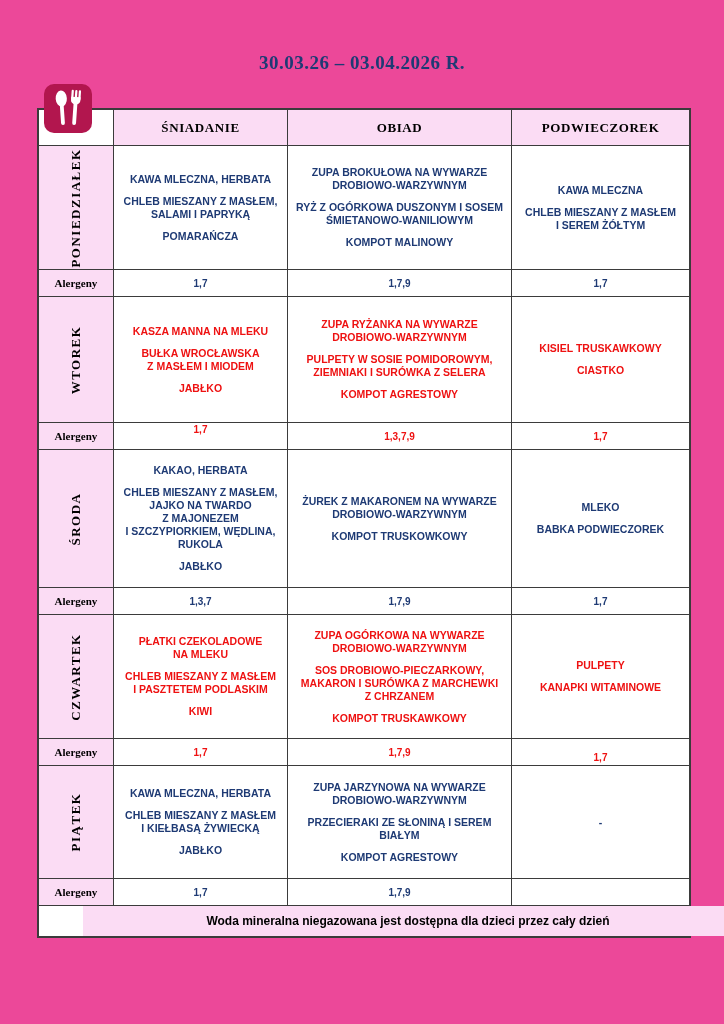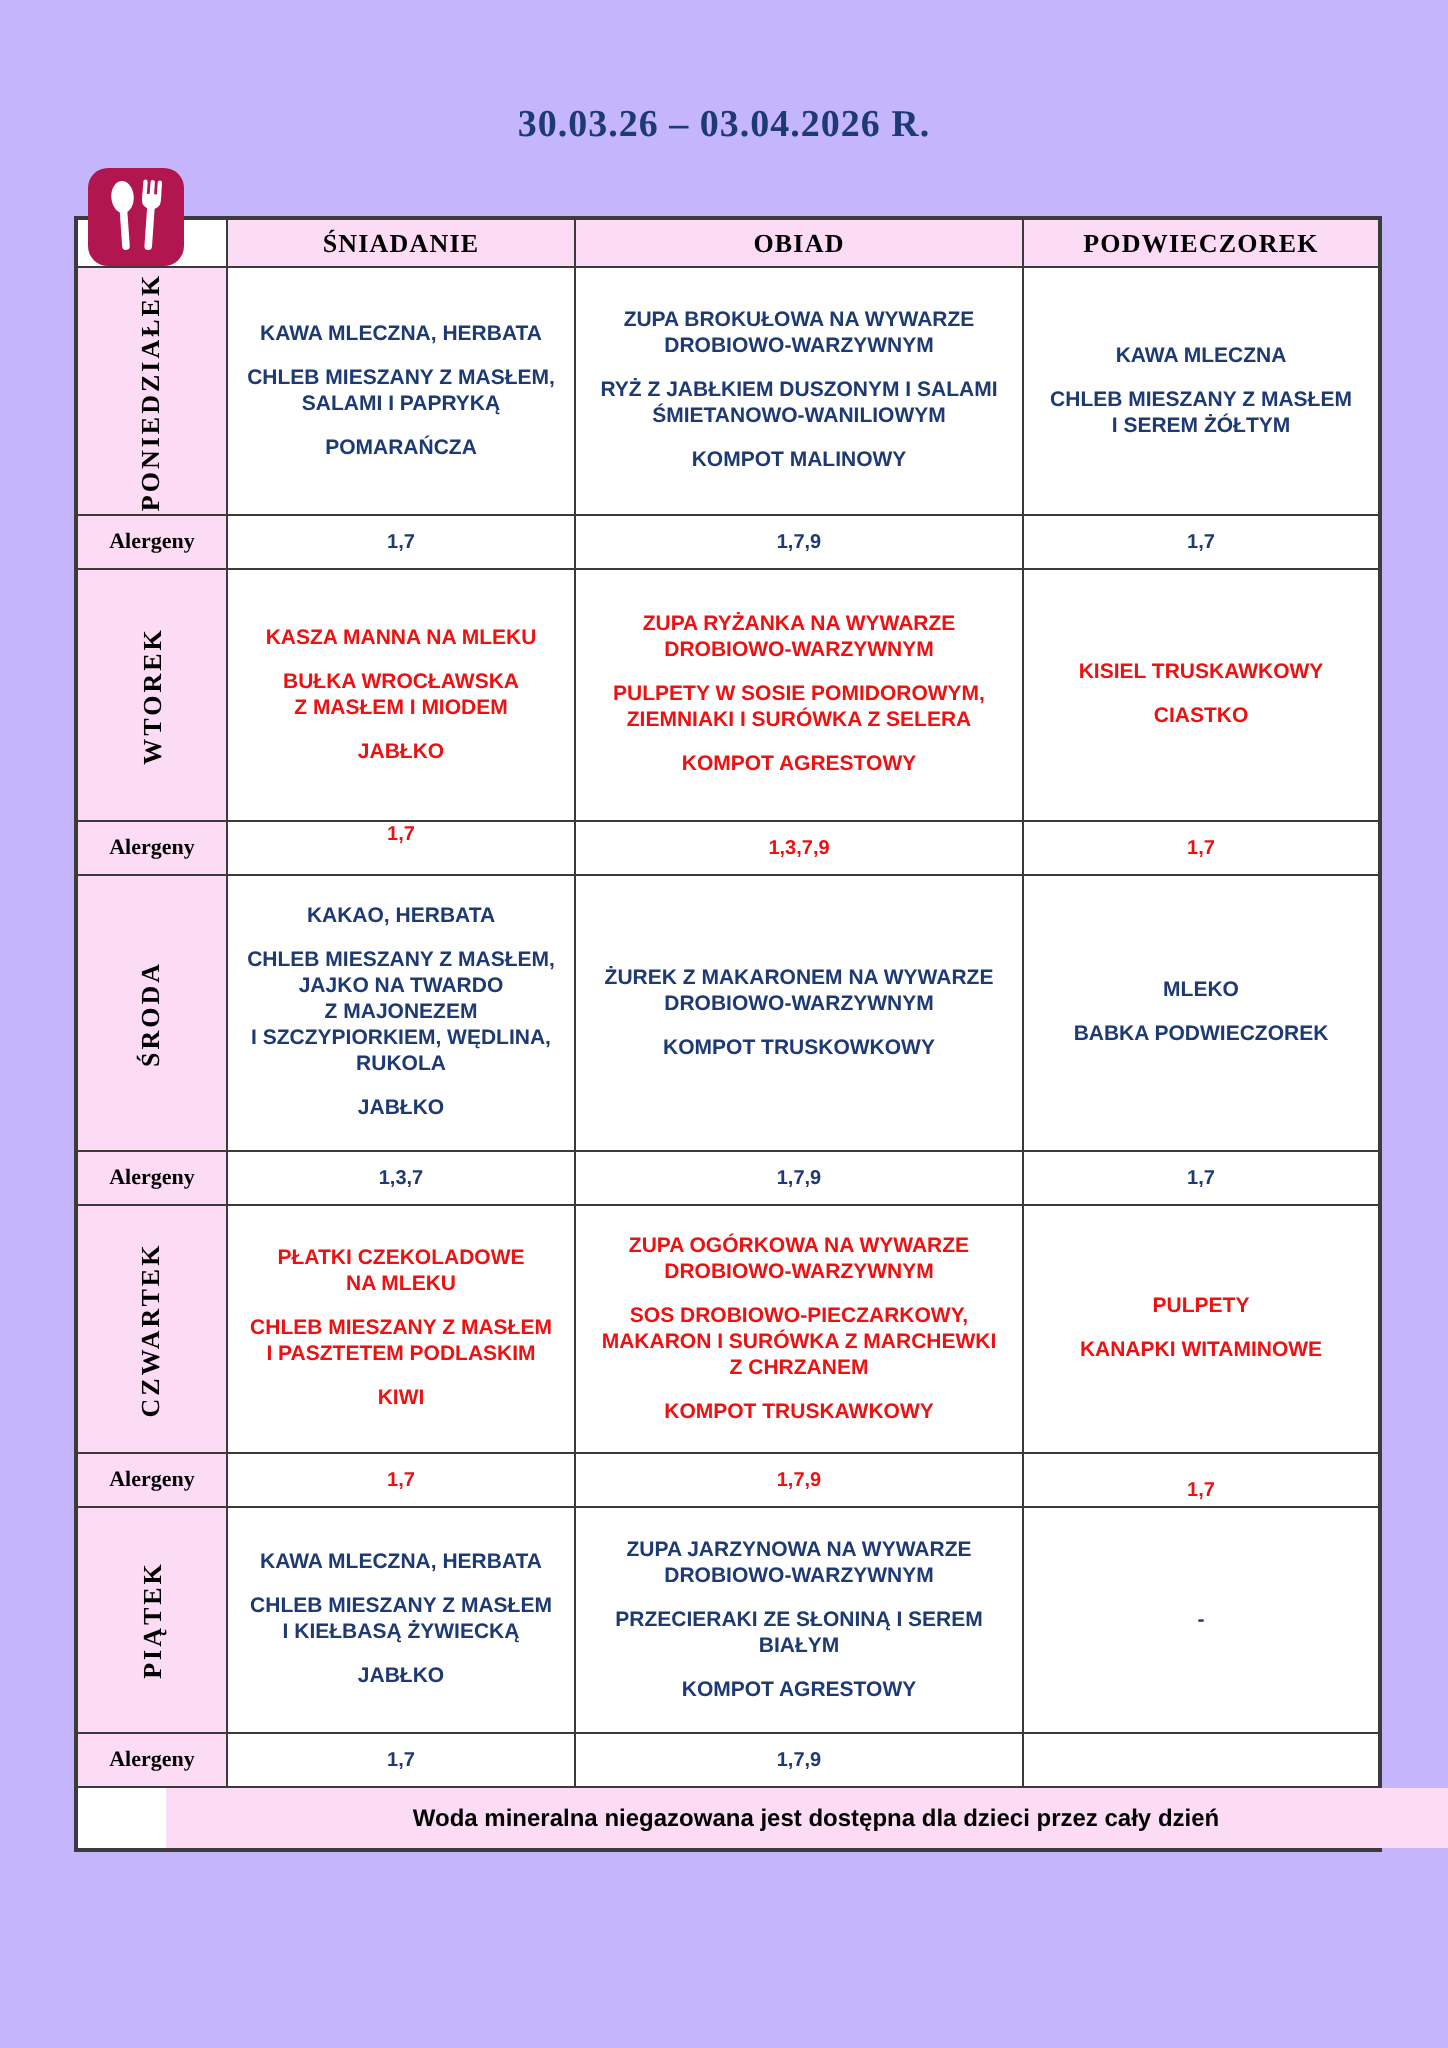--- a/index.html
+++ b/index.html
@@ -1,34 +1,34 @@
 <!DOCTYPE html>
 <html lang="pl" style="--pink: #fbdcf4; --crimson: #b2164e; --navy: #1e3a74; --red: #ee1111; --line: #3b3b3b;"><head>
 <meta charset="utf-8">
 <style>
   :root{
     --pink:#fbdcf4; --crimson:#b2164e; --navy:#1e3a74; --red:#ee1111; --line:#3b3b3b;
   }
   *{margin:0;padding:0;box-sizing:border-box;}
   html,body{background:#ffffff;}
-  .page{position:relative;width:724px;height:1024px;background:#c4b5fd;overflow:hidden;
+  .page{position:relative;width:724px;height:1024px;background:#ec4899;overflow:hidden;
         font-family:"Liberation Sans","DejaVu Sans",sans-serif;}
   .doc-title{position:absolute;top:52px;left:0;width:100%;text-align:center;
         font-family:"Liberation Serif","DejaVu Serif",serif;font-weight:bold;
         font-size:19px;letter-spacing:.5px;color:var(--navy);}
   
   .badge{position:absolute;left:44px;top:84px;width:48px;height:49px;z-index:3;}
   
   .menu-table{position:absolute;left:37px;top:108px;width:654px;border:2px solid var(--line);
         background:#fff;}
   .row{display:grid;grid-template-columns:75px 174px 224px 177px;}
   .cell{border-right:1px solid var(--line);border-bottom:1px solid var(--line);
         display:flex;align-items:center;justify-content:center;text-align:center;}
   .cell:last-child{border-right:none;}
-  .header-row{height:24px;}
+  .header-row{height:36px;}
   .corner-cell{background:#ffffff;}
   .head-cell{background:var(--pink);font-family:"Liberation Serif","DejaVu Serif",serif;
         font-weight:bold;font-size:13px;color:#000;letter-spacing:.6px;}
   .day-cell{background:var(--pink);}
   .day-label{display:inline-block;transform:rotate(-90deg);white-space:nowrap;
         font-family:"Liberation Serif","DejaVu Serif",serif;font-weight:bold;
         font-size:13px;letter-spacing:1.5px;color:#000;}
   .meal-cell{flex-direction:column;padding:8px 5px;background:#fff;}
   .meal-item{white-space:pre-line;font-weight:bold;font-size:10.5px;line-height:13px;}
   .meal-item + .meal-item{margin-top:9px;}
@@ -87,21 +87,21 @@
     </div>
     <div class="cell meal-cell">
           <div class="meal-item">KAWA MLECZNA, HERBATA</div>
           <div class="meal-item">CHLEB MIESZANY Z MASŁEM,
 SALAMI I PAPRYKĄ</div>
           <div class="meal-item">POMARAŃCZA</div>
         </div>
     <div class="cell meal-cell">
           <div class="meal-item">ZUPA BROKUŁOWA NA WYWARZE
 DROBIOWO-WARZYWNYM</div>
-          <div class="meal-item">RYŻ Z JABŁKIEM DUSZONYM I SALAMI
+          <div class="meal-item">RYŻ Z OGÓRKOWA DUSZONYM I SOSEM
 ŚMIETANOWO-WANILIOWYM</div>
           <div class="meal-item">KOMPOT MALINOWY</div>
         </div>
     <div class="cell meal-cell">
           <div class="meal-item">KAWA MLECZNA</div>
           <div class="meal-item">CHLEB MIESZANY Z MASŁEM
 I SEREM ŻÓŁTYM</div>
         </div>
   </div>
   <div class="row allergen-row ink-navy">

